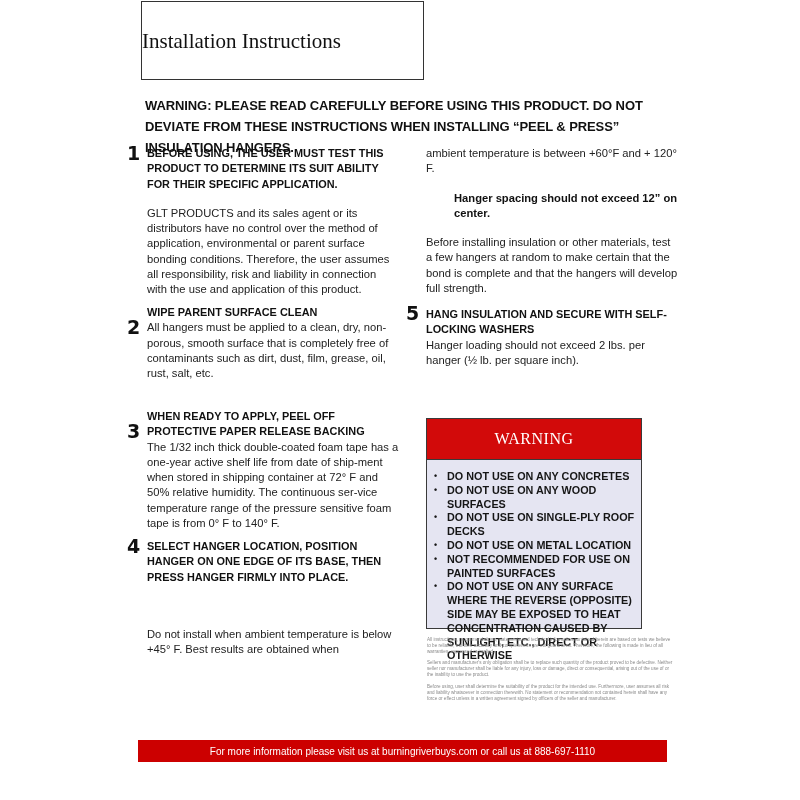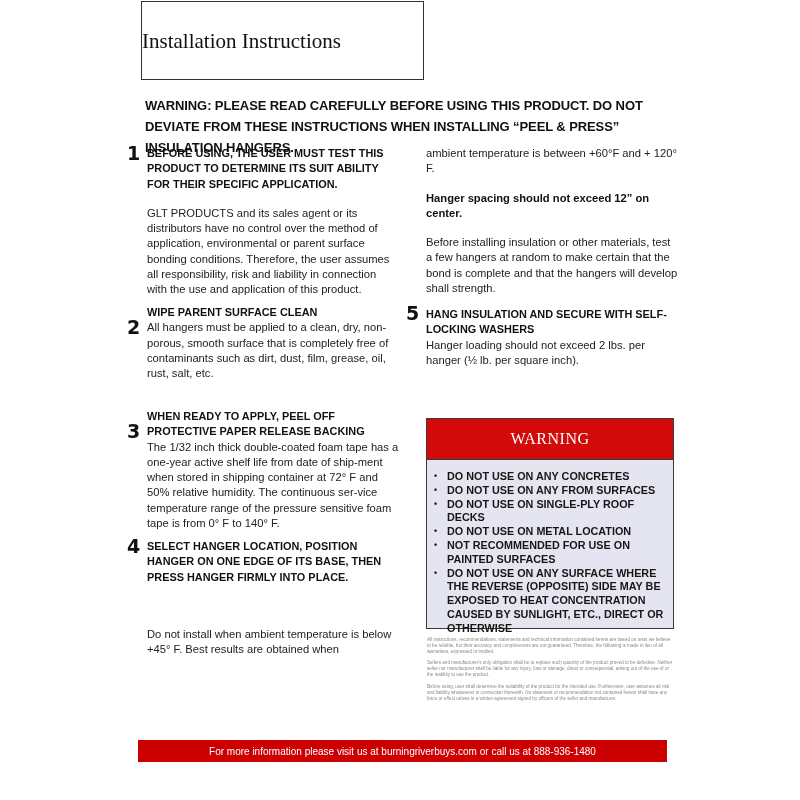--- a/index.html
+++ b/index.html
@@ -19,21 +19,21 @@
   .step { position: absolute; font-size: 11.2px; line-height: 15.3px; color: #222; }
   .step .num { position: absolute; left: -20px; font-weight: bold; font-size: 19px;
                font-family: "DejaVu Sans", sans-serif; color: #111; }
   .step .head { font-weight: bold; color: #111; font-size: 10.9px; }
   .step p { margin: 0; }
   .gap { height: 14px; }
 
   .col-left { width: 252px; }
   .col-right { width: 252px; }
 
-  .warn-box { position: absolute; left: 426px; top: 418px; width: 248px; height: 211px;
+  .warn-box { position: absolute; left: 426px; top: 418px; width: 216px; height: 211px;
               border: 1.5px solid #3a3a3a; box-sizing: border-box; background: #e5e5f2; }
   .warn-head { background: #d20a0a; height: 40px; border-bottom: 1.5px solid #3a3a3a;
                display: flex; align-items: center; justify-content: center; }
   .warn-head span { font-family: "Liberation Serif", serif; color: #ffffff; font-size: 16px;
                     letter-spacing: 0.5px; }
   .warn-list { list-style: none; margin: 0; padding: 10px 6px 0 6px; }
   .warn-list li { position: relative; padding-left: 14px; font-weight: bold; font-size: 10.8px;
                   line-height: 13.8px; color: #161616; }
   .warn-list li::before { content: "•"; position: absolute; left: 1px; top: 0; font-size: 9px; }
 
@@ -78,47 +78,47 @@
   <div class="head">SELECT HANGER LOCATION, POSITION HANGER ON ONE EDGE OF ITS BASE, THEN PRESS HANGER FIRMLY INTO PLACE.</div>
   <div class="gap"></div>
   <div class="gap"></div>
   <div class="gap"></div>
   <p>Do not install when ambient temperature is below +45° F. Best results are obtained when</p>
 </div>
 
 <div class="step col-right" style="left:426px; top:146px;">
   <p>ambient temperature is between +60°F and + 120° F.</p>
   <div class="gap"></div>
-  <p class="head" style="font-size:11.2px;">Hanger spacing should not exceed 12” on center.</p>
+  <p class="head" style="font-size:11.2px;margin-left:28px;">Hanger spacing should not exceed 12” on center.</p>
   <div class="gap"></div>
-  <p>Before installing insulation or other materials, test a few hangers at random to make certain that the bond is complete and that the hangers will develop shall strength.</p>
+  <p>Before installing insulation or other materials, test a few hangers at random to make certain that the bond is complete and that the hangers will develop full strength.</p>
 </div>
 
 <div class="step col-right" style="left:426px; top:307px;">
   <span class="num" style="top:-1px;">5</span>
   <div class="head">HANG INSULATION AND SECURE WITH SELF-LOCKING WASHERS</div>
   <p>Hanger loading should not exceed 2 lbs. per hanger (½ lb. per square inch).</p>
   <div class="gap"></div>
 </div>
 
 <div class="warn-box">
   <div class="warn-head">
     <span>WARNING</span>
   </div>
   <ul class="warn-list">
     <li>DO NOT USE ON ANY CONCRETES</li>
-    <li>DO NOT USE ON ANY FROM SURFACES</li>
+    <li>DO NOT USE ON ANY WOOD SURFACES</li>
     <li>DO NOT USE ON SINGLE-PLY ROOF DECKS</li>
     <li>DO NOT USE ON METAL LOCATION</li>
     <li>NOT RECOMMENDED FOR USE ON PAINTED SURFACES</li>
     <li>DO NOT USE ON ANY SURFACE WHERE THE REVERSE (OPPOSITE) SIDE MAY BE EXPOSED TO HEAT CONCENTRATION CAUSED BY SUNLIGHT, ETC., DIRECT OR OTHERWISE</li>
   </ul>
 </div>
 
 <div class="fine-print">
   <p>All instructions, recommendations, statements and technical information contained herein are based on tests we believe to be reliable, but their accuracy and completeness are not guaranteed. Therefore, the following is made in lieu of all warranties, expressed or implied.</p>
   <p>Sellers and manufacturer's only obligation shall be to replace such quantity of the product proved to be defective. Neither seller nor manufacturer shall be liable for any injury, loss or damage, direct or consequential, arising out of the use of or the inability to use the product.</p>
   <p>Before using, user shall determine the suitability of the product for the intended use. Furthermore, user assumes all risk and liability whatsoever in connection therewith. No statement or recommendation not contained herein shall have any force or effect unless in a written agreement signed by officers of the seller and manufacturer.</p>
 </div>
 
 <div class="footer">
-  <span>For more information please visit us at burningriverbuys.com or call us at 888-936-1480</span>
+  <span>For more information please visit us at burningriverbuys.com or call us at 888-697-1110</span>
 </div>
 
 </body></html>

